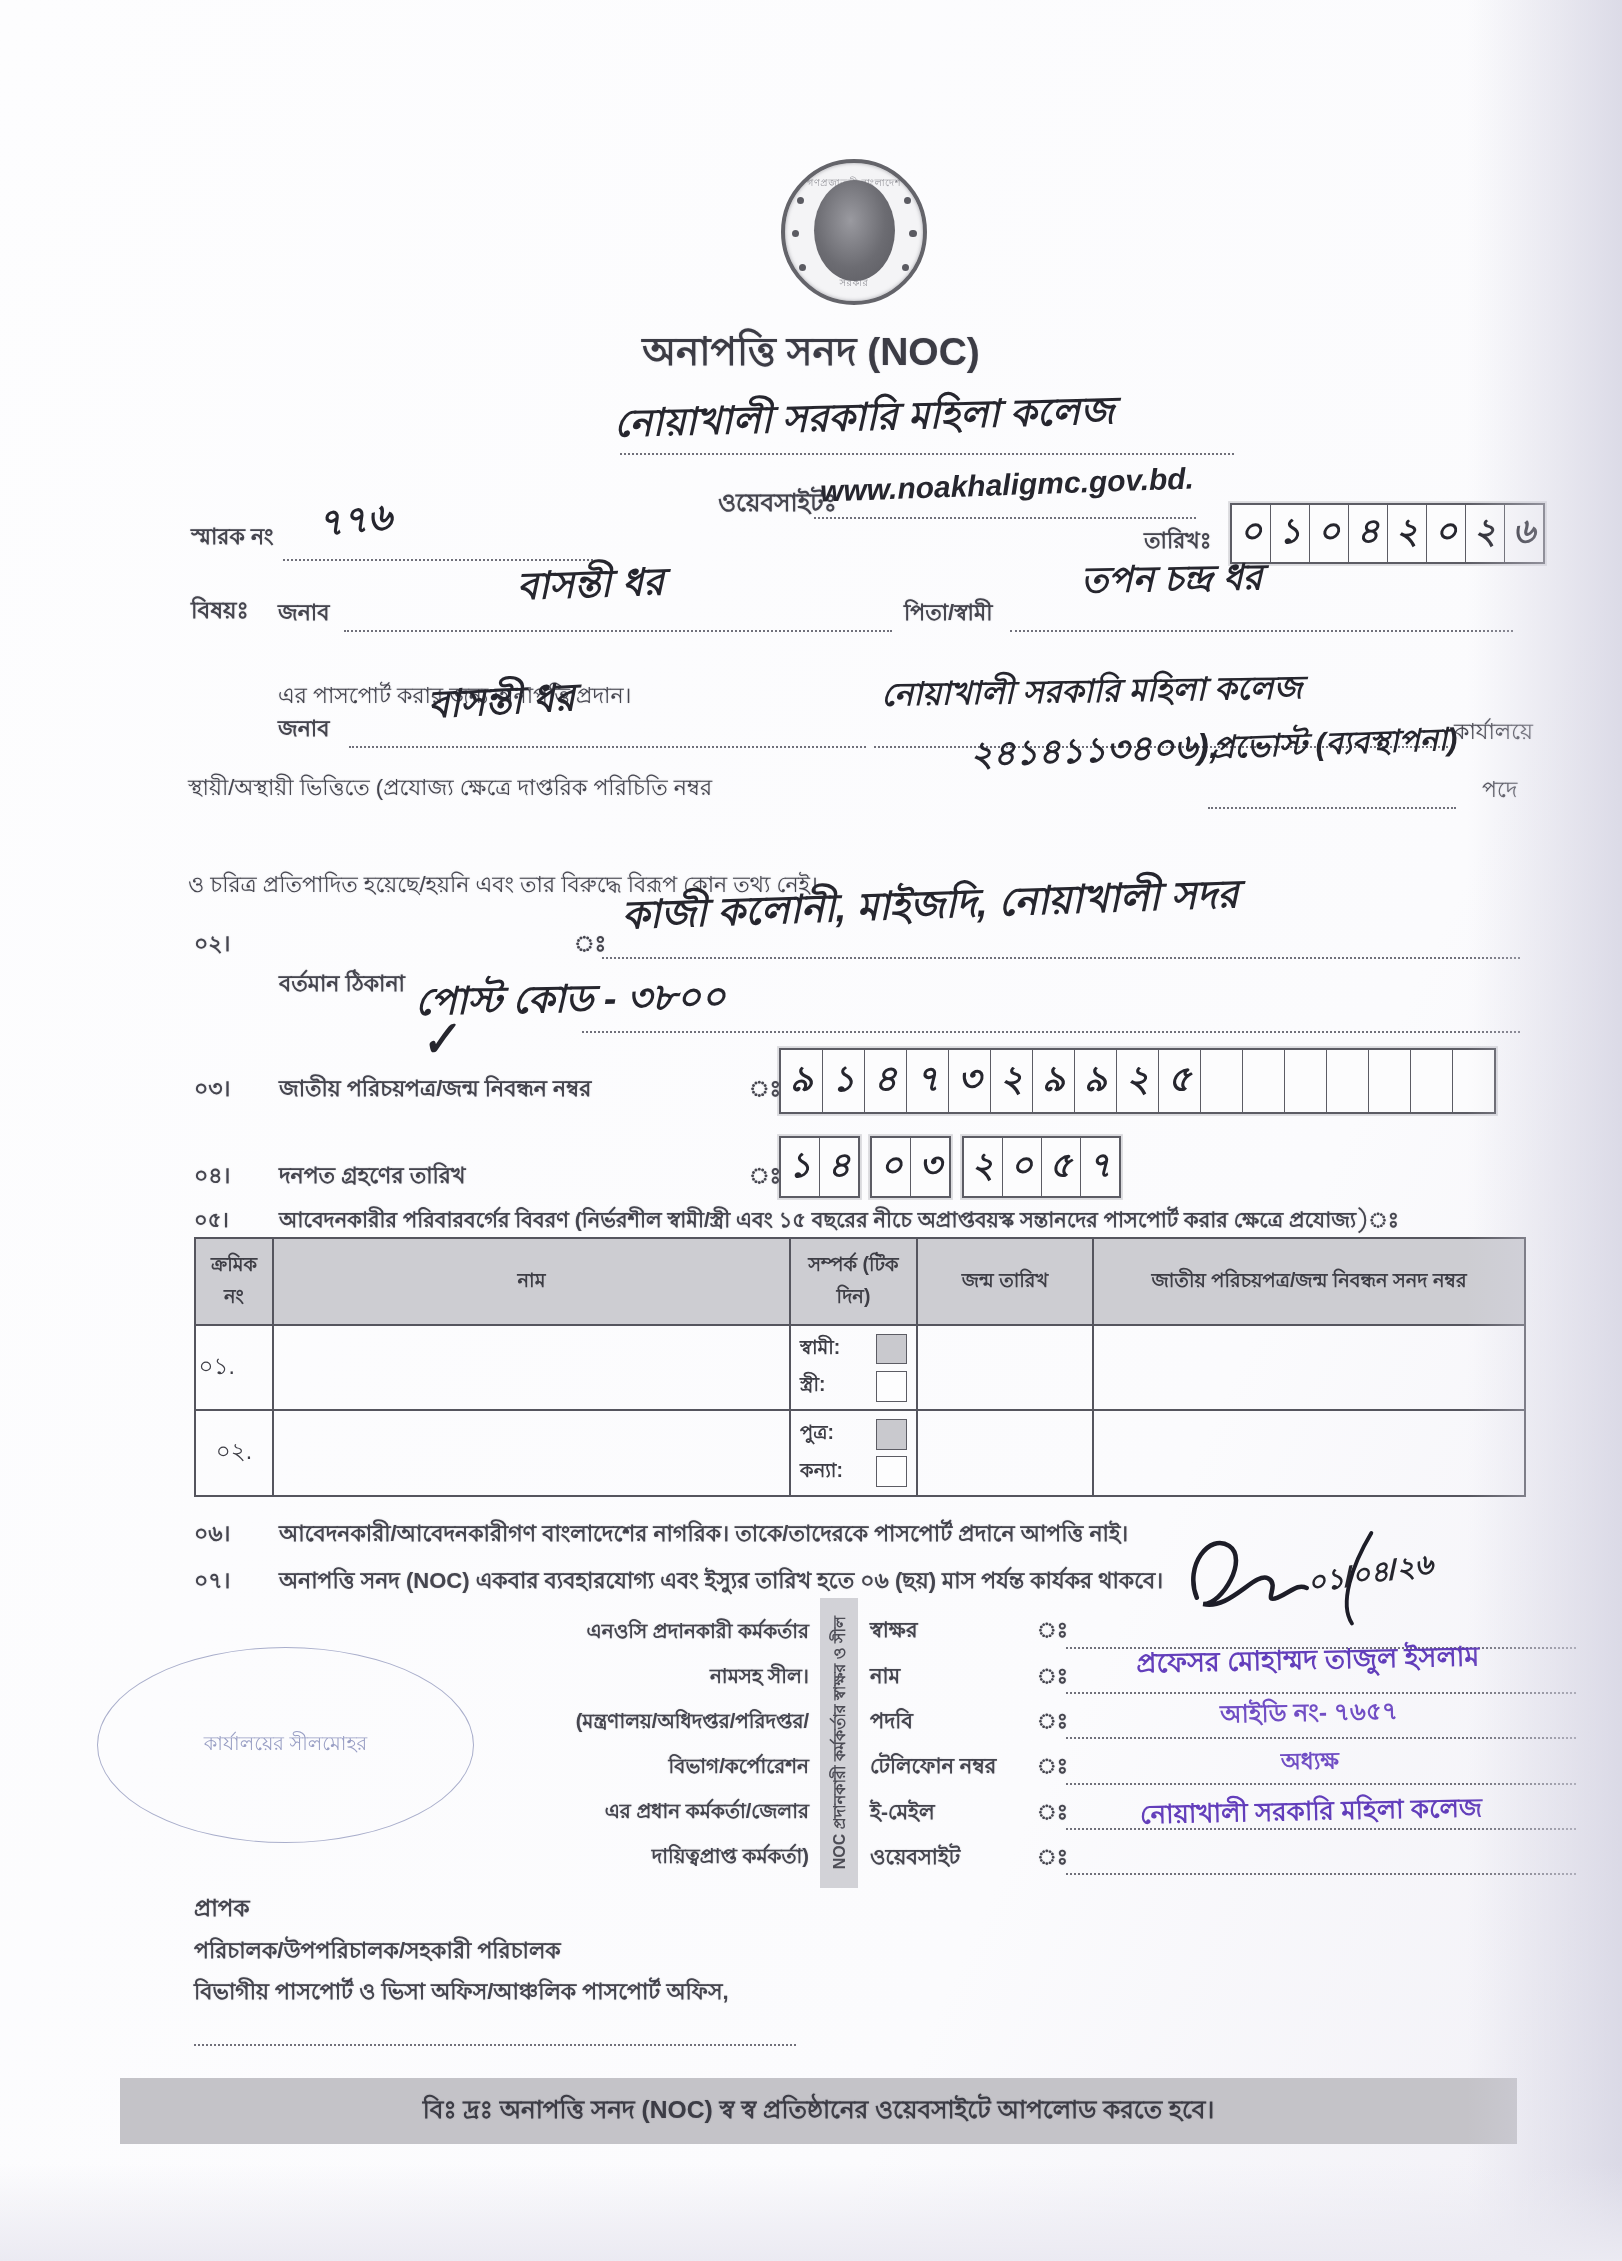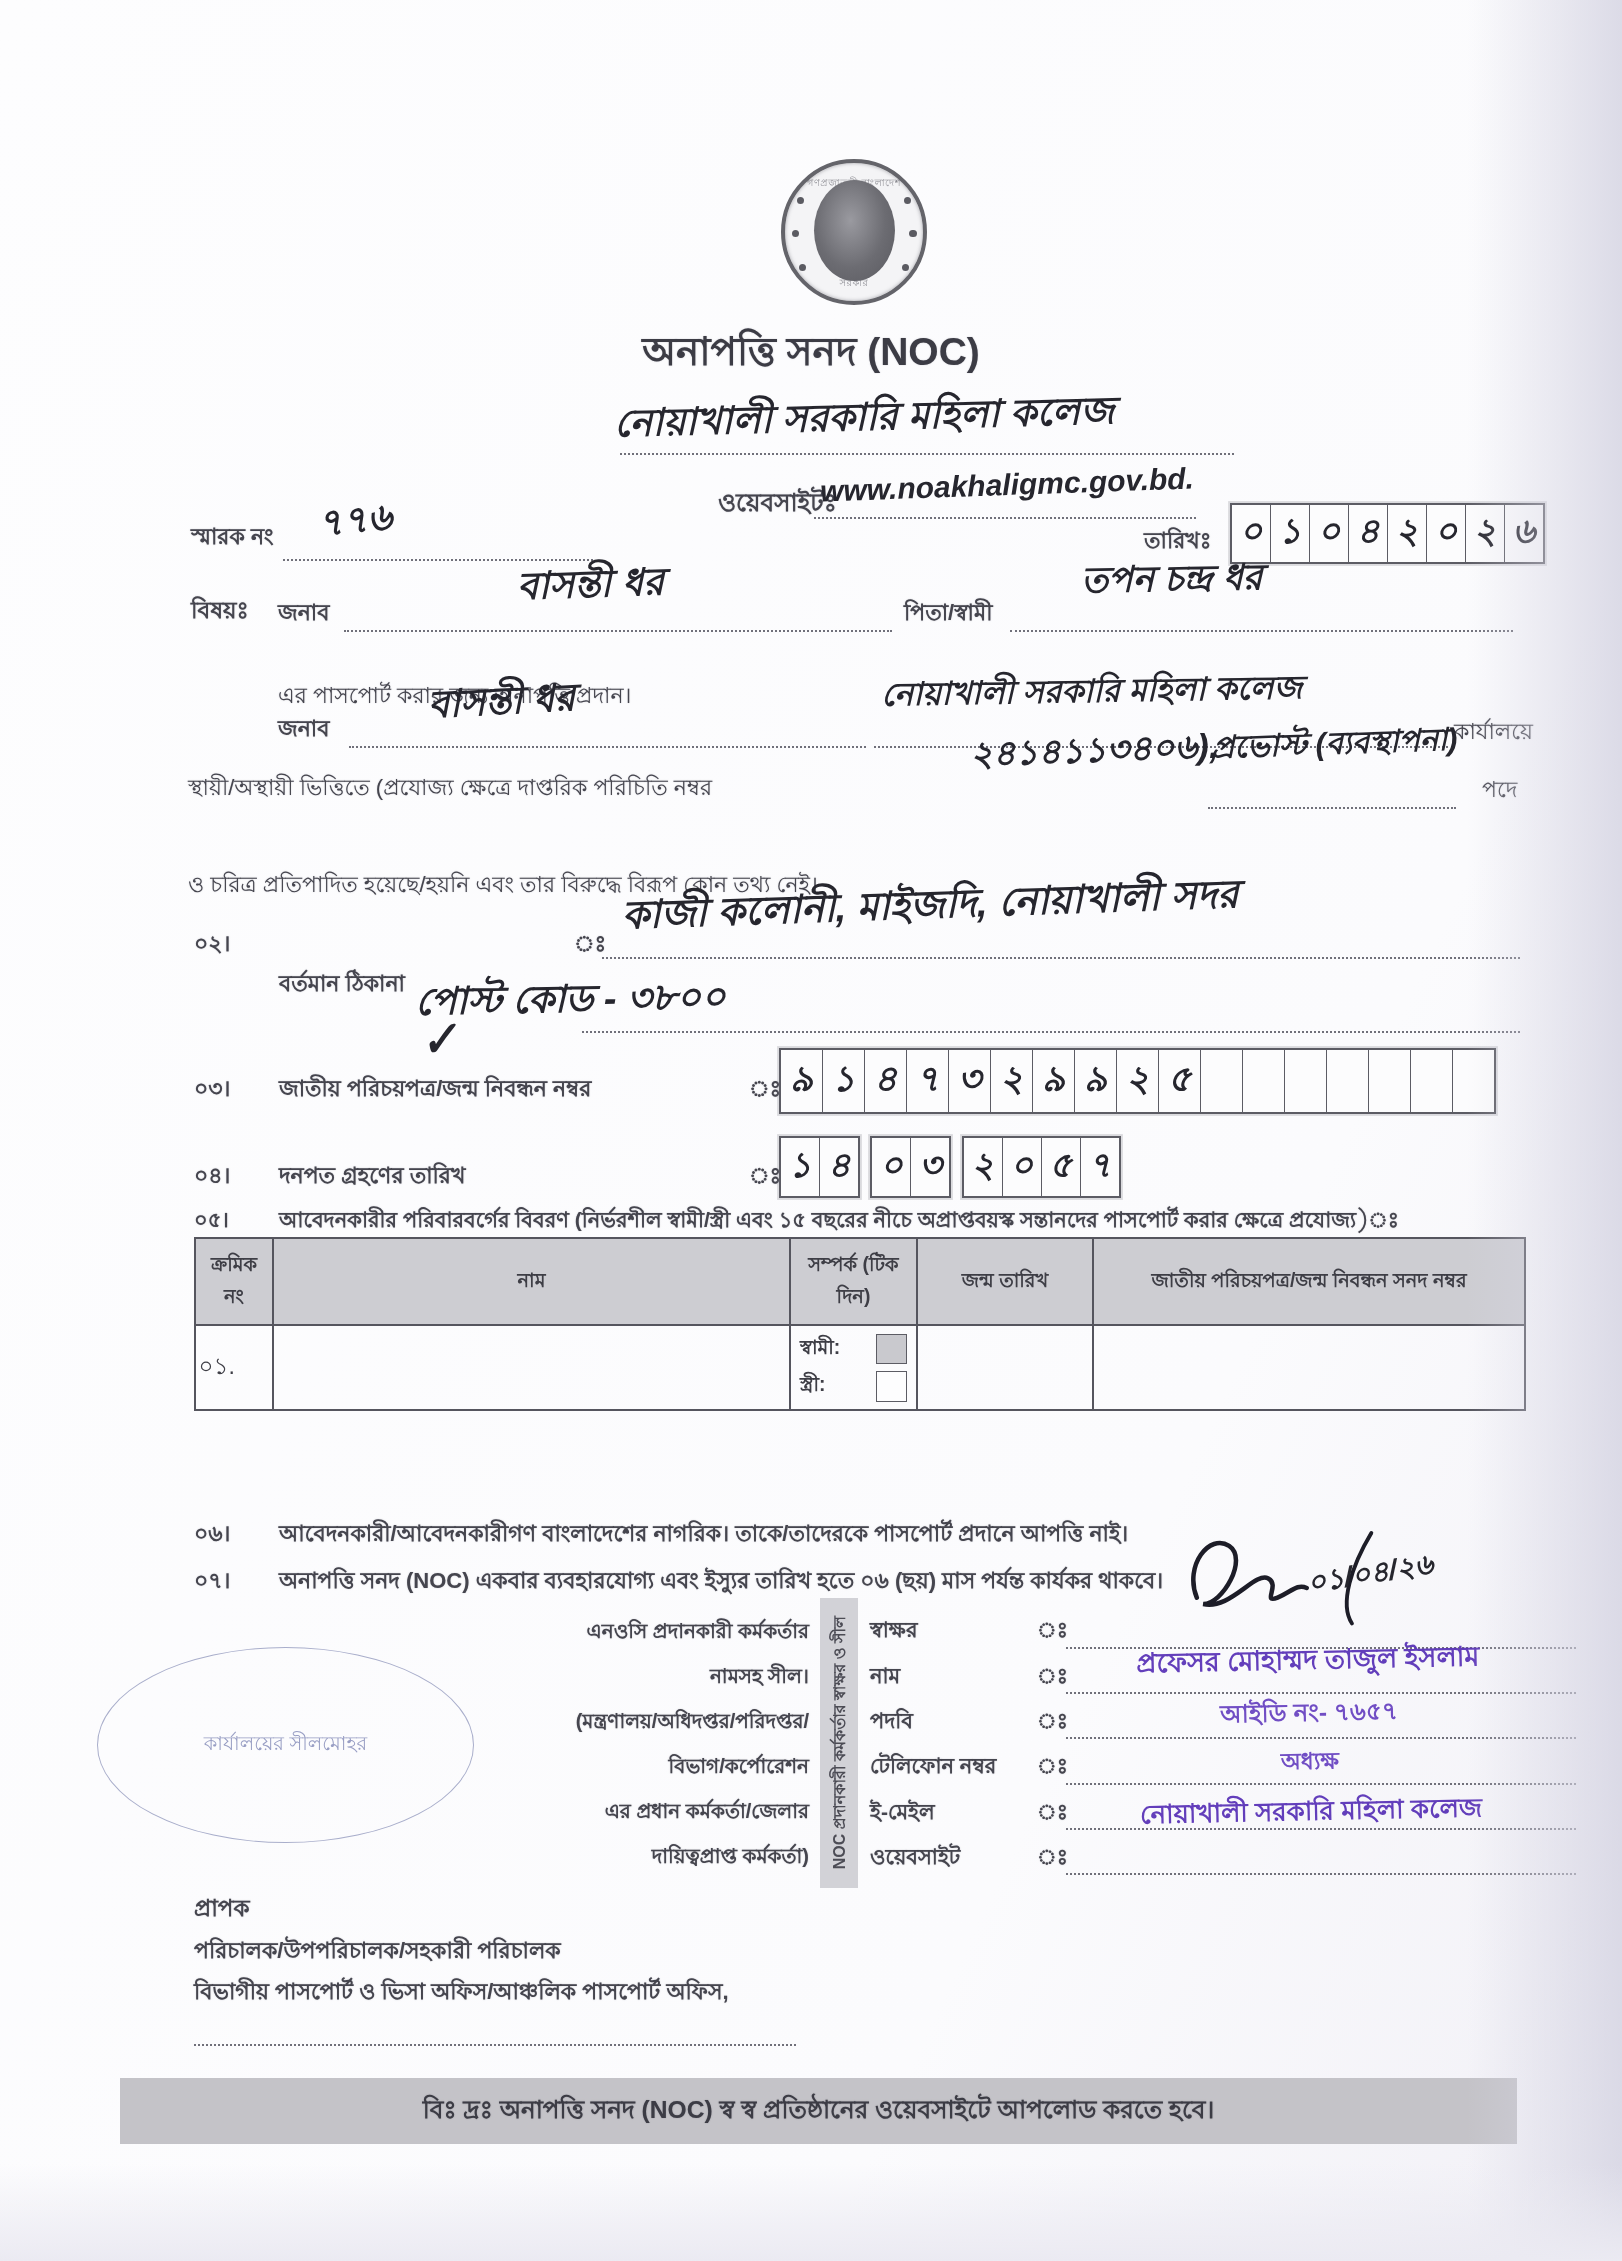--- a/index.html
+++ b/index.html
@@ -202,20 +202,36 @@
               <span class="cb shaded"></span>
             </div>
           <div class="rel">
               <span>স্ত্রী:</span>
               <span class="cb"></span>
             </div>
         </td>
         <td></td>
         <td></td>
       </tr>
+      <tr>
+        <td style="text-align:center;">০২.</td>
+        <td></td>
+        <td>
+          <div class="rel">
+              <span>পুত্র:</span>
+              <span class="cb shaded"></span>
+            </div>
+          <div class="rel">
+              <span>কন্যা:</span>
+              <span class="cb"></span>
+            </div>
+        </td>
+        <td></td>
+        <td></td>
+      </tr>
     </tbody>
   </table>
 
   <div class="printed num" style="left:194px;top:1516px;font-size:22px;">০৬।</div>
   <div class="printed" style="left:279px;top:1516px;font-size:22px;font-weight:600;">আবেদনকারী/আবেদনকারীগণ বাংলাদেশের নাগরিক। তাকে/তাদেরকে পাসপোর্ট প্রদানে আপত্তি নাই।</div>
   <div class="printed num" style="left:194px;top:1563px;font-size:22px;">০৭।</div>
   <div class="printed" style="left:279px;top:1563px;font-size:22px;font-weight:600;">অনাপত্তি সনদ (NOC) একবার ব্যবহারযোগ্য এবং ইস্যুর তারিখ হতে ০৬ (ছয়) মাস পর্যন্ত কার্যকর থাকবে।</div>
 
   <svg style="position:absolute;left:1158px;top:1507px;" width="278" height="136" viewBox="0 0 430 210">
     <path d="M60,140 C40,90 80,40 110,60 C140,80 100,150 70,150 C110,160 150,100 170,110 C190,120 160,150 185,140 C205,132 215,118 230,125" stroke="#1d1d28" stroke-width="7" fill="none" stroke-linecap="round"></path>

